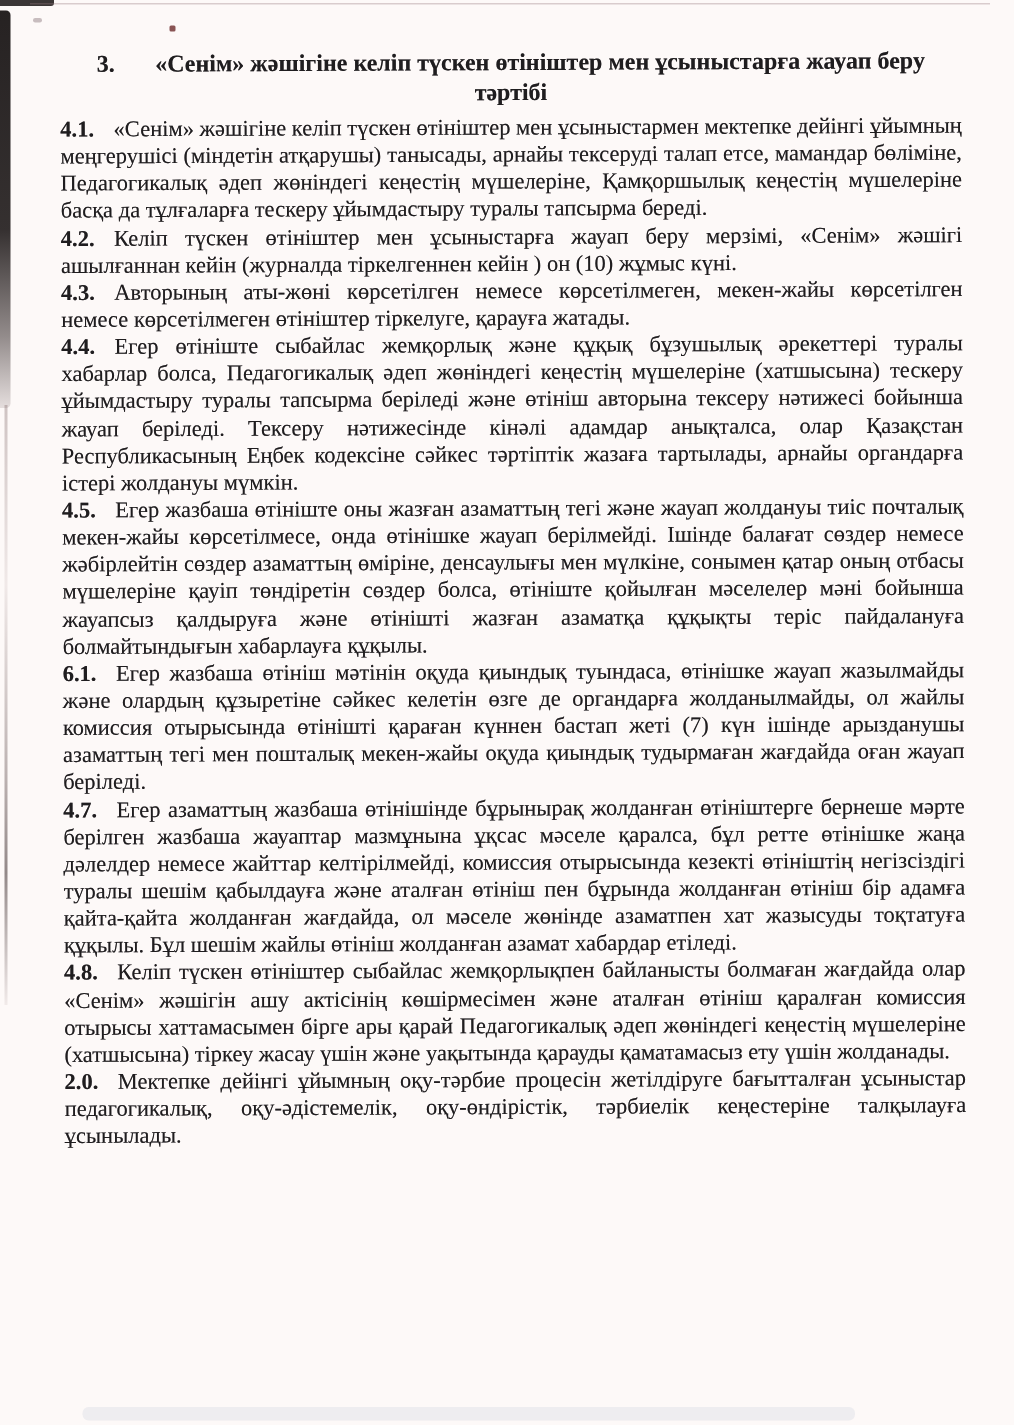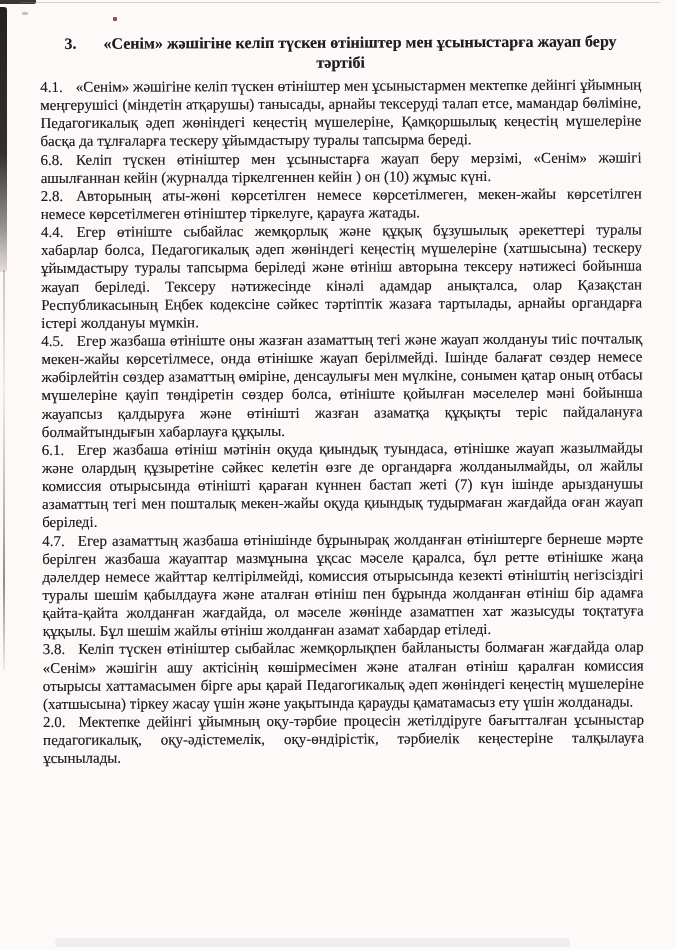--- a/index.html
+++ b/index.html
@@ -94,21 +94,21 @@
     line-height: 1.25;
     margin: 0 0 4px 0;
   }
   .title .tnum { margin-right: 27px; }
   .para {
     margin: 0;
     text-align: justify;
     hyphens: none;
   }
   .para .pnum {
-    font-weight: 400;
+    font-weight: 700;
     margin-right: 13px;
   }
 </style>
 </head>
 <body>
 
 <div class="paper">
 
   <div class="edge-left-streak"></div>
   <div class="edge-left-faint"></div>
@@ -119,30 +119,30 @@
   <div class="bottom-strip"></div>
 
   <div class="content">
     <div class="title">
       <div><span class="tnum">3.</span><span>«Сенім» жәшігіне келіп түскен өтініштер мен ұсыныстарға жауап беру</span></div>
       <div>тәртібі</div>
     </div>
     <div>
   <p class="para"><span class="pnum">4.1.</span><span>«Сенім» жәшігіне келіп түскен өтініштер мен ұсыныстармен мектепке дейінгі ұйымның меңгерушісі (міндетін атқарушы) танысады, арнайы тексеруді талап етсе, мамандар бөліміне, Педагогикалық әдеп жөніндегі кеңестің мүшелеріне, Қамқоршылық кеңестің мүшелеріне басқа да тұлғаларға тескеру ұйымдастыру туралы тапсырма береді.</span></p>
 
-  <p class="para"><span class="pnum">6.8.</span><span>Келіп түскен өтініштер мен ұсыныстарға жауап беру мерзімі, «Сенім» жәшігі ашылғаннан кейін (журналда тіркелгеннен кейін ) он (10) жұмыс күні.</span></p>
+  <p class="para"><span class="pnum">4.2.</span><span>Келіп түскен өтініштер мен ұсыныстарға жауап беру мерзімі, «Сенім» жәшігі ашылғаннан кейін (журналда тіркелгеннен кейін ) он (10) жұмыс күні.</span></p>
 
-  <p class="para"><span class="pnum">2.8.</span><span>Авторының аты-жөні көрсетілген немесе көрсетілмеген, мекен-жайы көрсетілген немесе көрсетілмеген өтініштер тіркелуге, қарауға жатады.</span></p>
+  <p class="para"><span class="pnum">4.3.</span><span>Авторының аты-жөні көрсетілген немесе көрсетілмеген, мекен-жайы көрсетілген немесе көрсетілмеген өтініштер тіркелуге, қарауға жатады.</span></p>
 
   <p class="para"><span class="pnum">4.4.</span><span>Егер өтініште сыбайлас жемқорлық және құқық бұзушылық әрекеттері туралы хабарлар болса, Педагогикалық әдеп жөніндегі кеңестің мүшелеріне (хатшысына) тескеру ұйымдастыру туралы тапсырма беріледі және өтініш авторына тексеру нәтижесі бойынша жауап беріледі. Тексеру нәтижесінде кінәлі адамдар анықталса, олар Қазақстан Республикасының Еңбек кодексіне сәйкес тәртіптік жазаға тартылады, арнайы органдарға істері жолдануы мүмкін.</span></p>
 
   <p class="para"><span class="pnum">4.5.</span><span>Егер жазбаша өтініште оны жазған азаматтың тегі және жауап жолдануы тиіс почталық мекен-жайы көрсетілмесе, онда өтінішке жауап берілмейді. Ішінде балағат сөздер немесе жәбірлейтін сөздер азаматтың өміріне, денсаулығы мен мүлкіне, сонымен қатар оның отбасы мүшелеріне қауіп төндіретін сөздер болса, өтініште қойылған мәселелер мәні бойынша жауапсыз қалдыруға және өтінішті жазған азаматқа құқықты теріс пайдалануға болмайтындығын хабарлауға құқылы.</span></p>
 
   <p class="para"><span class="pnum">6.1.</span><span>Егер жазбаша өтініш мәтінін оқуда қиындық туындаса, өтінішке жауап жазылмайды және олардың құзыретіне сәйкес келетін өзге де органдарға жолданылмайды, ол жайлы комиссия отырысында өтінішті қараған күннен бастап жеті (7) күн ішінде арызданушы азаматтың тегі мен пошталық мекен-жайы оқуда қиындық тудырмаған жағдайда оған жауап беріледі.</span></p>
 
   <p class="para"><span class="pnum">4.7.</span><span>Егер азаматтың жазбаша өтінішінде бұрынырақ жолданған өтініштерге бернеше мәрте берілген жазбаша жауаптар мазмұнына ұқсас мәселе қаралса, бұл ретте өтінішке жаңа дәлелдер немесе жайттар келтірілмейді, комиссия отырысында кезекті өтініштің негізсіздігі туралы шешім қабылдауға және аталған өтініш пен бұрында жолданған өтініш бір адамға қайта-қайта жолданған жағдайда, ол мәселе жөнінде азаматпен хат жазысуды тоқтатуға құқылы. Бұл шешім жайлы өтініш жолданған азамат хабардар етіледі.</span></p>
 
-  <p class="para"><span class="pnum">3.8.</span><span>Келіп түскен өтініштер сыбайлас жемқорлықпен байланысты болмаған жағдайда олар «Сенім» жәшігін ашу актісінің көшірмесімен және аталған өтініш қаралған комиссия отырысы хаттамасымен бірге ары қарай Педагогикалық әдеп жөніндегі кеңестің мүшелеріне (хатшысына) тіркеу жасау үшін және уақытында қарауды қаматамасыз ету үшін жолданады.</span></p>
+  <p class="para"><span class="pnum">4.8.</span><span>Келіп түскен өтініштер сыбайлас жемқорлықпен байланысты болмаған жағдайда олар «Сенім» жәшігін ашу актісінің көшірмесімен және аталған өтініш қаралған комиссия отырысы хаттамасымен бірге ары қарай Педагогикалық әдеп жөніндегі кеңестің мүшелеріне (хатшысына) тіркеу жасау үшін және уақытында қарауды қаматамасыз ету үшін жолданады.</span></p>
 
   <p class="para"><span class="pnum">2.0.</span><span>Мектепке дейінгі ұйымның оқу-тәрбие процесін жетілдіруге бағытталған ұсыныстар педагогикалық, оқу-әдістемелік, оқу-өндірістік, тәрбиелік кеңестеріне талқылауға ұсынылады.</span></p>
 </div>
   </div>
 </div>
 
 </body></html>

